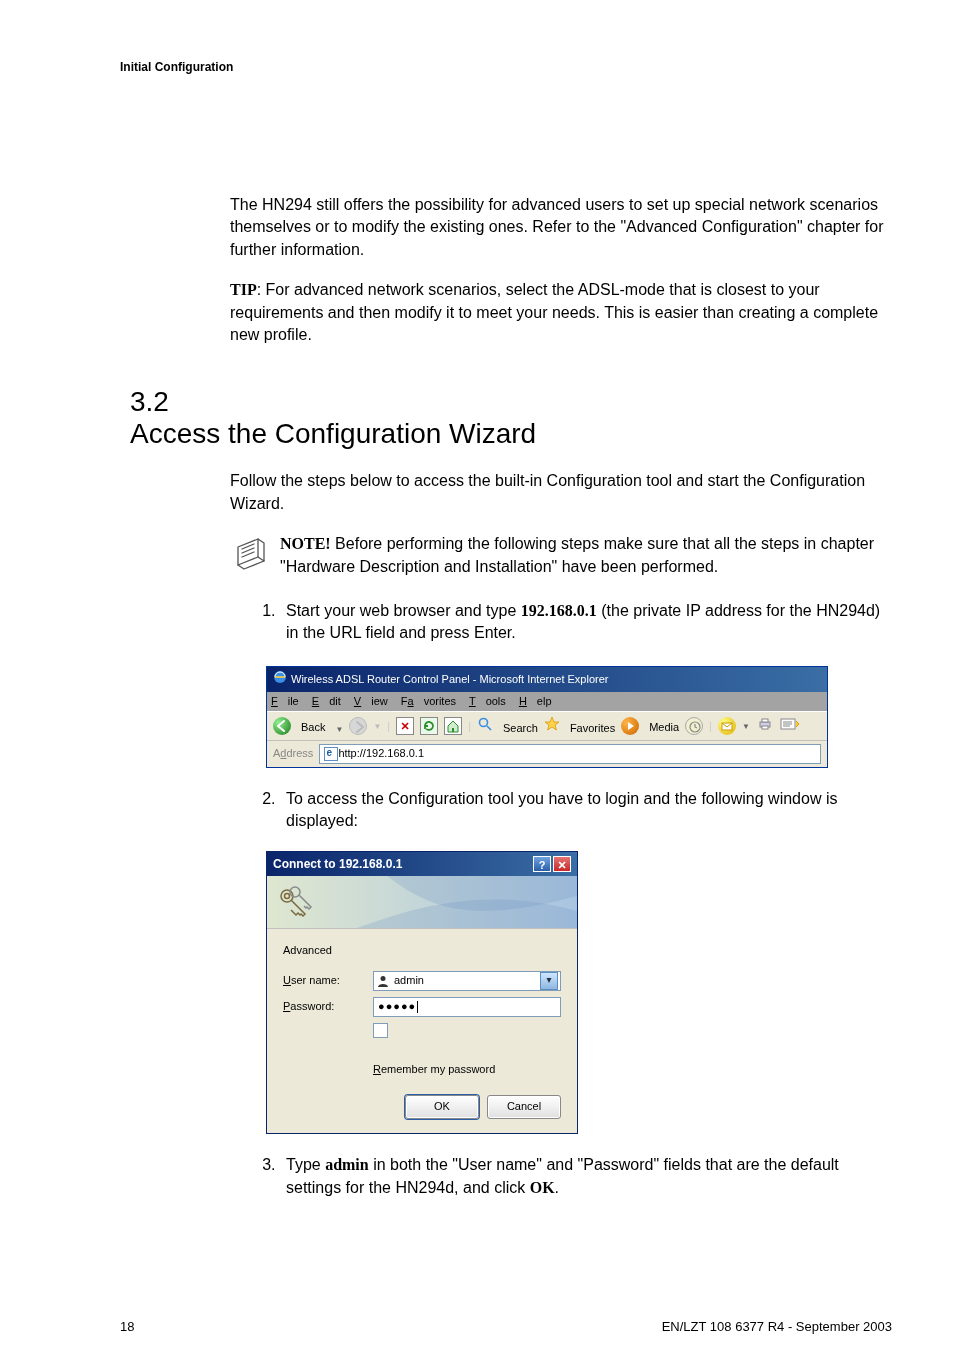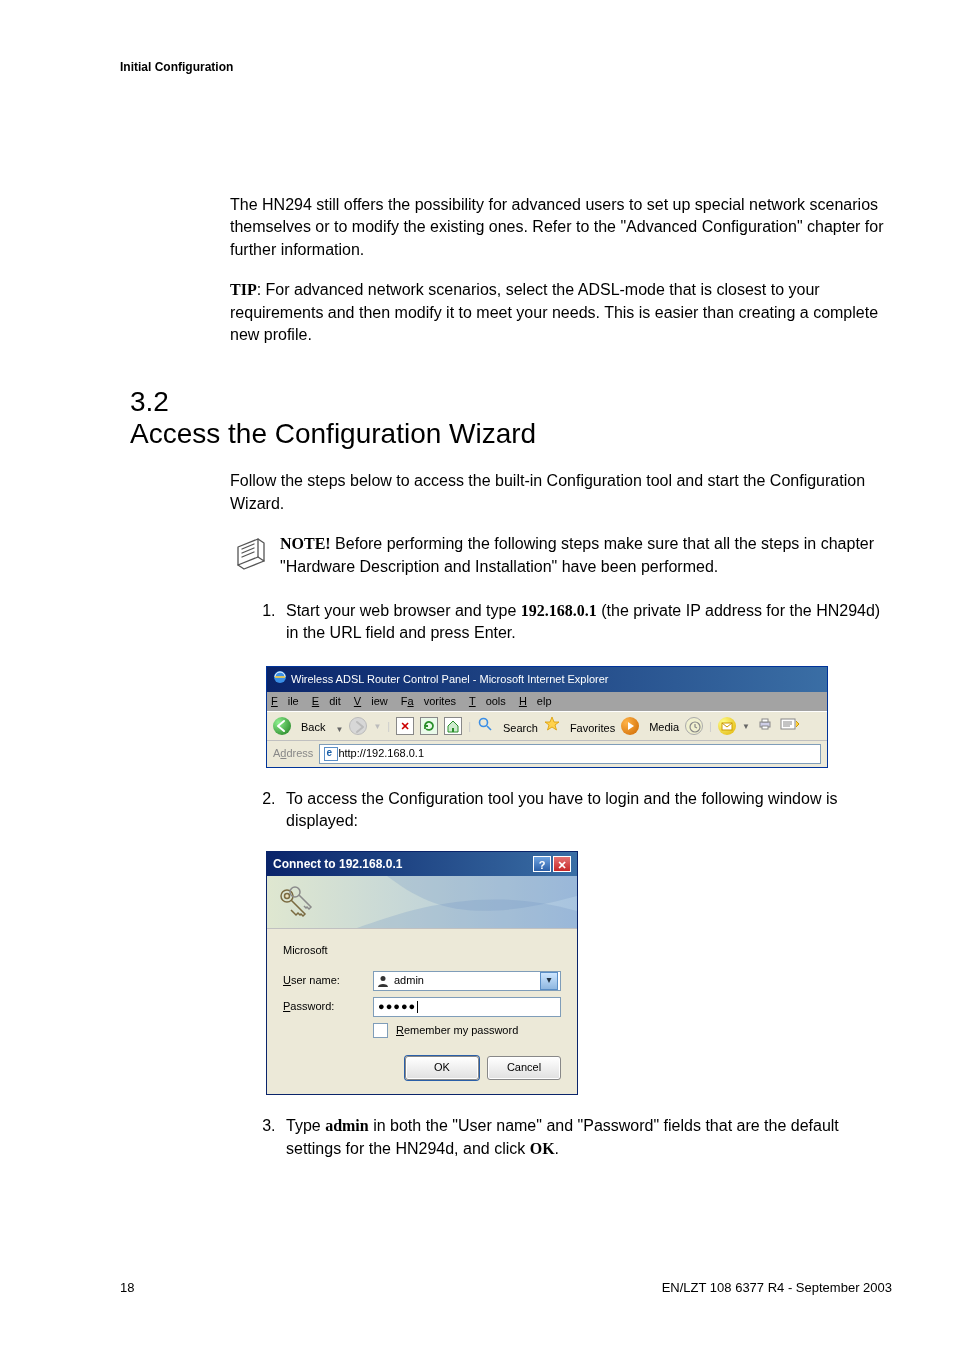--- a/index.html
+++ b/index.html
@@ -279,23 +279,24 @@
     border:1px solid #7f9db9;
     background:#fff;
     height:20px;
     padding:1px 4px;
     box-sizing:border-box;
     font-size:11px;
     letter-spacing:1px;
   }
   .login-check {
     display:flex;
-    align-items:center;
+    align-items:flex-start;
     margin: 4px 0 10px 90px;
-    gap:8px;
+    gap:24px;
+    flex-direction:column;
   }
   .login-check .box {
     width:13px;height:13px;
     border:1px solid #7f9db9;
     background:#fff;
   }
   .login-btns {
     display:flex;
     justify-content:flex-end;
     gap:8px;
@@ -504,21 +505,21 @@
                     <path d="M22 11 L34 23 L32 25 L30 23 L29 24 L27 22" fill="none"></path>
                   </g>
                 </svg>
               </span>
               <svg width="310" height="52" viewBox="0 0 310 52" style="position:absolute;left:0;top:0;" preserveAspectRatio="none">
                 <path d="M120 0 C 160 30, 200 50, 310 20 L310 0 Z" fill="#6f95c2" fill-opacity="0.25"></path>
                 <path d="M90 52 C 150 30, 220 10, 310 35 L310 52 Z" fill="#6f95c2" fill-opacity="0.25"></path>
               </svg>
             </div>
             <div class="login-body">
-              <div class="realm">Microsoft</div>
+              <div class="realm">Advanced</div>
 
               <div class="login-row">
                 <div class="lbl">
                   <span class="ul">U</span><span>ser name:</span>
                 </div>
                 <div class="fld">
                   <div class="login-select">
                     <span class="sel-icon">
                       <svg width="14" height="14" viewBox="0 0 14 14">
                         <circle cx="7" cy="4.5" r="2.5" fill="#333"></circle>

